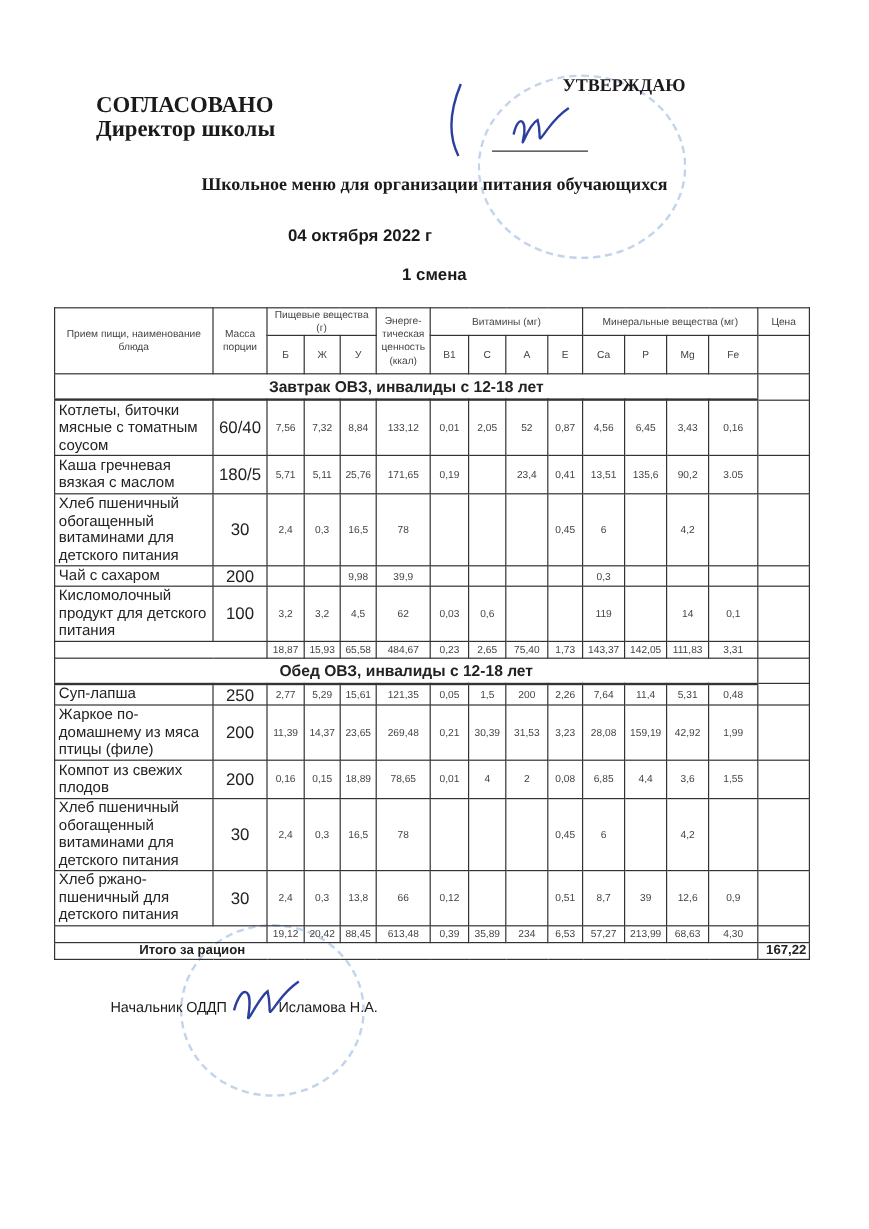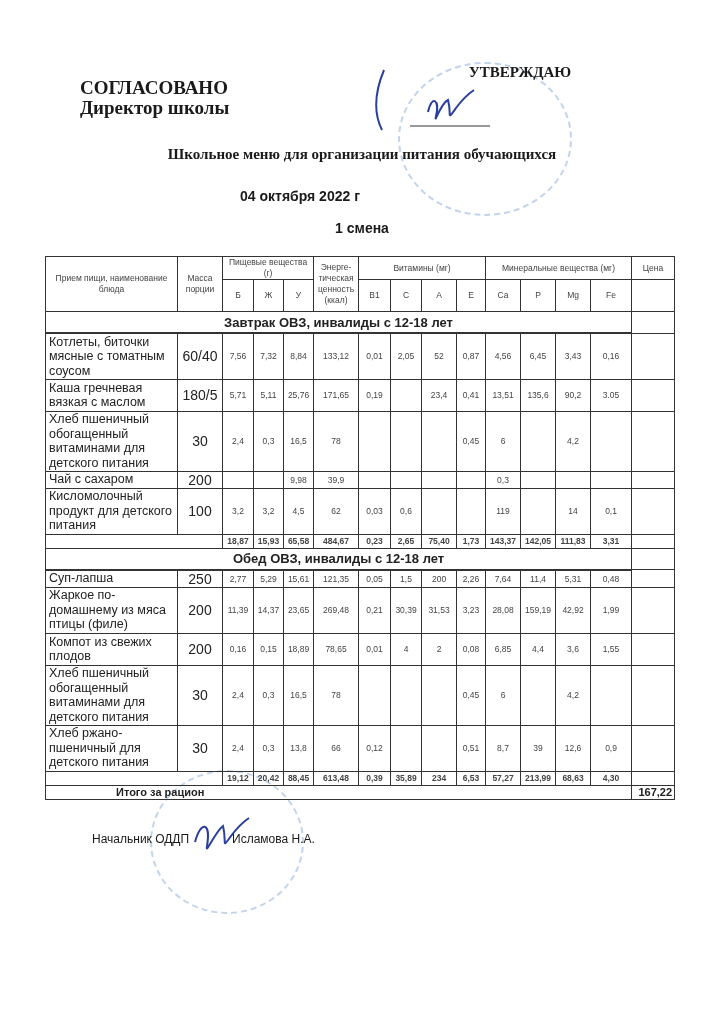--- a/index.html
+++ b/index.html
@@ -19,21 +19,21 @@
   .stamp { position:absolute; border:2px dashed rgba(120,160,210,0.45); border-radius:50%; }
   .sig { position:absolute; }
 
   table.menu { position:absolute; left:45px; top:256px; border-collapse:collapse; width:630px; table-layout:fixed; }
   table.menu td, table.menu th { border:1px solid #333; padding:0 2px; font-family:"Liberation Sans","DejaVu Sans",sans-serif; font-weight:normal; color:#222; }
   table.menu th { font-size:8.5px; text-align:center; line-height:11px; color:#444; }
   table.menu td.name { font-size:12.5px; line-height:14.5px; text-align:left; padding-left:3px; }
   table.menu td.mass { font-size:14px; text-align:center; }
   table.menu td.num { font-size:8.5px; text-align:center; color:#444; }
   table.menu td.sec { font-size:13px; font-weight:bold; text-align:center; height:20px; border-bottom:2px solid #333; }
-  table.menu tr.total td.num { font-size:8.5px; height:13px;font-weight:bold; }
+  table.menu tr.total td.num { font-size:8.5px; height:13px; }
   table.menu td.grand-label { font-size:11px; font-weight:bold; text-align:left; padding-left:70px; height:13px; }
   table.menu td.grand-val { font-size:11px; font-weight:bold; text-align:right; }
 
   #footer { left:92px; top:832px; font-size:12px; }
   #footer .who { position:absolute; left:140px; top:0; white-space:nowrap; }
 </style>
 </head>
 <body>
 
 <div class="stamp" style="left:398px;top:62px;width:170px;height:150px;"></div>

